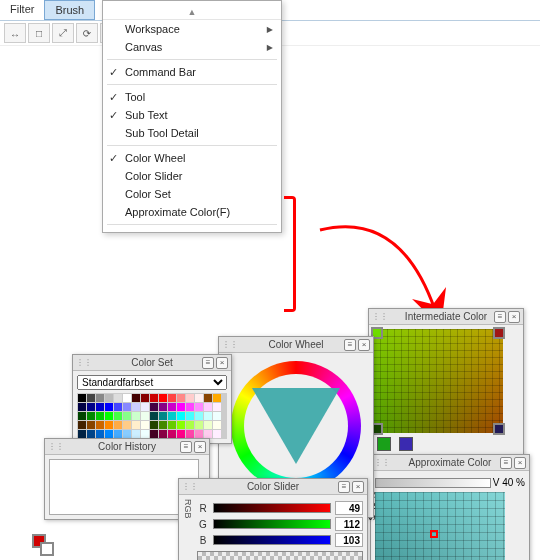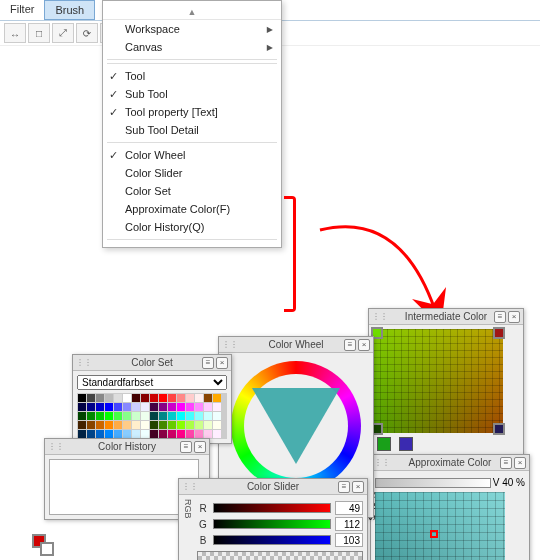--- a/index.html
+++ b/index.html
@@ -41,21 +41,21 @@
   .swatch-grid { display: grid; grid-template-columns: repeat(16, 8px); grid-auto-rows: 8px; gap: 1px; background: #ccc; padding: 1px; }
   .sw { width: 8px; height: 8px; }
 
   
   .ch-body { background: #fff; border: 1px solid #aaa; height: 56px; width: 150px; }
 
   
   .slider-row { display: flex; align-items: center; gap: 4px; margin: 2px 0; }
   .slider-row .lab { width: 12px; font-size: 10px; color: #333; text-align: center; }
   .slider-row .bar { flex: 1; height: 10px; border: 1px solid #888; }
-  .slider-row .val { width: 28px; font-size: 10px; text-align: right; border: 1px solid #aaa; background: #fff; padding: 0 2px; }
+  .slider-row .val { width: 28px; font-size: 10px; text-align: right; border: 1px solid #aaa; background: #fff; padding: 0 2px; font-weight: bold; }
   .slider-row input.val { height: 14px; }
   .checker { height: 14px; margin-top: 4px;
     background-image: linear-gradient(45deg,#bbb 25%,transparent 25%),linear-gradient(-45deg,#bbb 25%,transparent 25%),linear-gradient(45deg,transparent 75%,#bbb 75%),linear-gradient(-45deg,transparent 75%,#bbb 75%);
     background-size: 8px 8px; background-position: 0 0,0 4px,4px -4px,-4px 0; border:1px solid #888; }
 
   
   .wheel { width: 130px; height: 130px; border-radius: 50%; margin: 4px auto;
     background: conic-gradient(red,magenta,blue,cyan,lime,yellow,red);
     display: flex; align-items: center; justify-content: center; }
   .wheel-inner { width: 104px; height: 104px; border-radius: 50%; background: #efefef; display: flex; align-items: center; justify-content: center; }
@@ -112,31 +112,30 @@
     <div class="tbtn">✕</div>
     <div class="tbtn">▭</div>
   </div>
 
 <div class="dropdown">
   <div class="dd-header">▲</div>
   <div id="dd-body">
       <div class="dd-item has-sub">Workspace</div>
       <div class="dd-item has-sub">Canvas</div>
       <div class="dd-sep"></div>
+      <div class="dd-item checked">Command Bar</div>
       <div class="dd-sep"></div>
       <div class="dd-item checked">Tool</div>
-      <div class="dd-item checked">Sub Tool</div>
-      <div class="dd-item checked">Tool property [Text]</div>
+      <div class="dd-item checked">Sub Text</div>
       <div class="dd-item">Sub Tool Detail</div>
       <div class="dd-sep"></div>
       <div class="dd-item checked">Color Wheel</div>
       <div class="dd-item">Color Slider</div>
       <div class="dd-item">Color Set</div>
       <div class="dd-item">Approximate Color(F)</div>
-      <div class="dd-item">Color History(Q)</div>
       <div class="dd-sep"></div>
     </div>
 </div>
 
 <div class="bracket"></div>
 <svg class="arrow-svg" width="150" height="130">
   <defs>
       <marker id="ah" markerWidth="12" markerHeight="12" refX="6" refY="6" orient="auto">
     <path d="M0,0 L12,6 L0,12 L4,6 Z" fill="red"></path>
       </marker>

